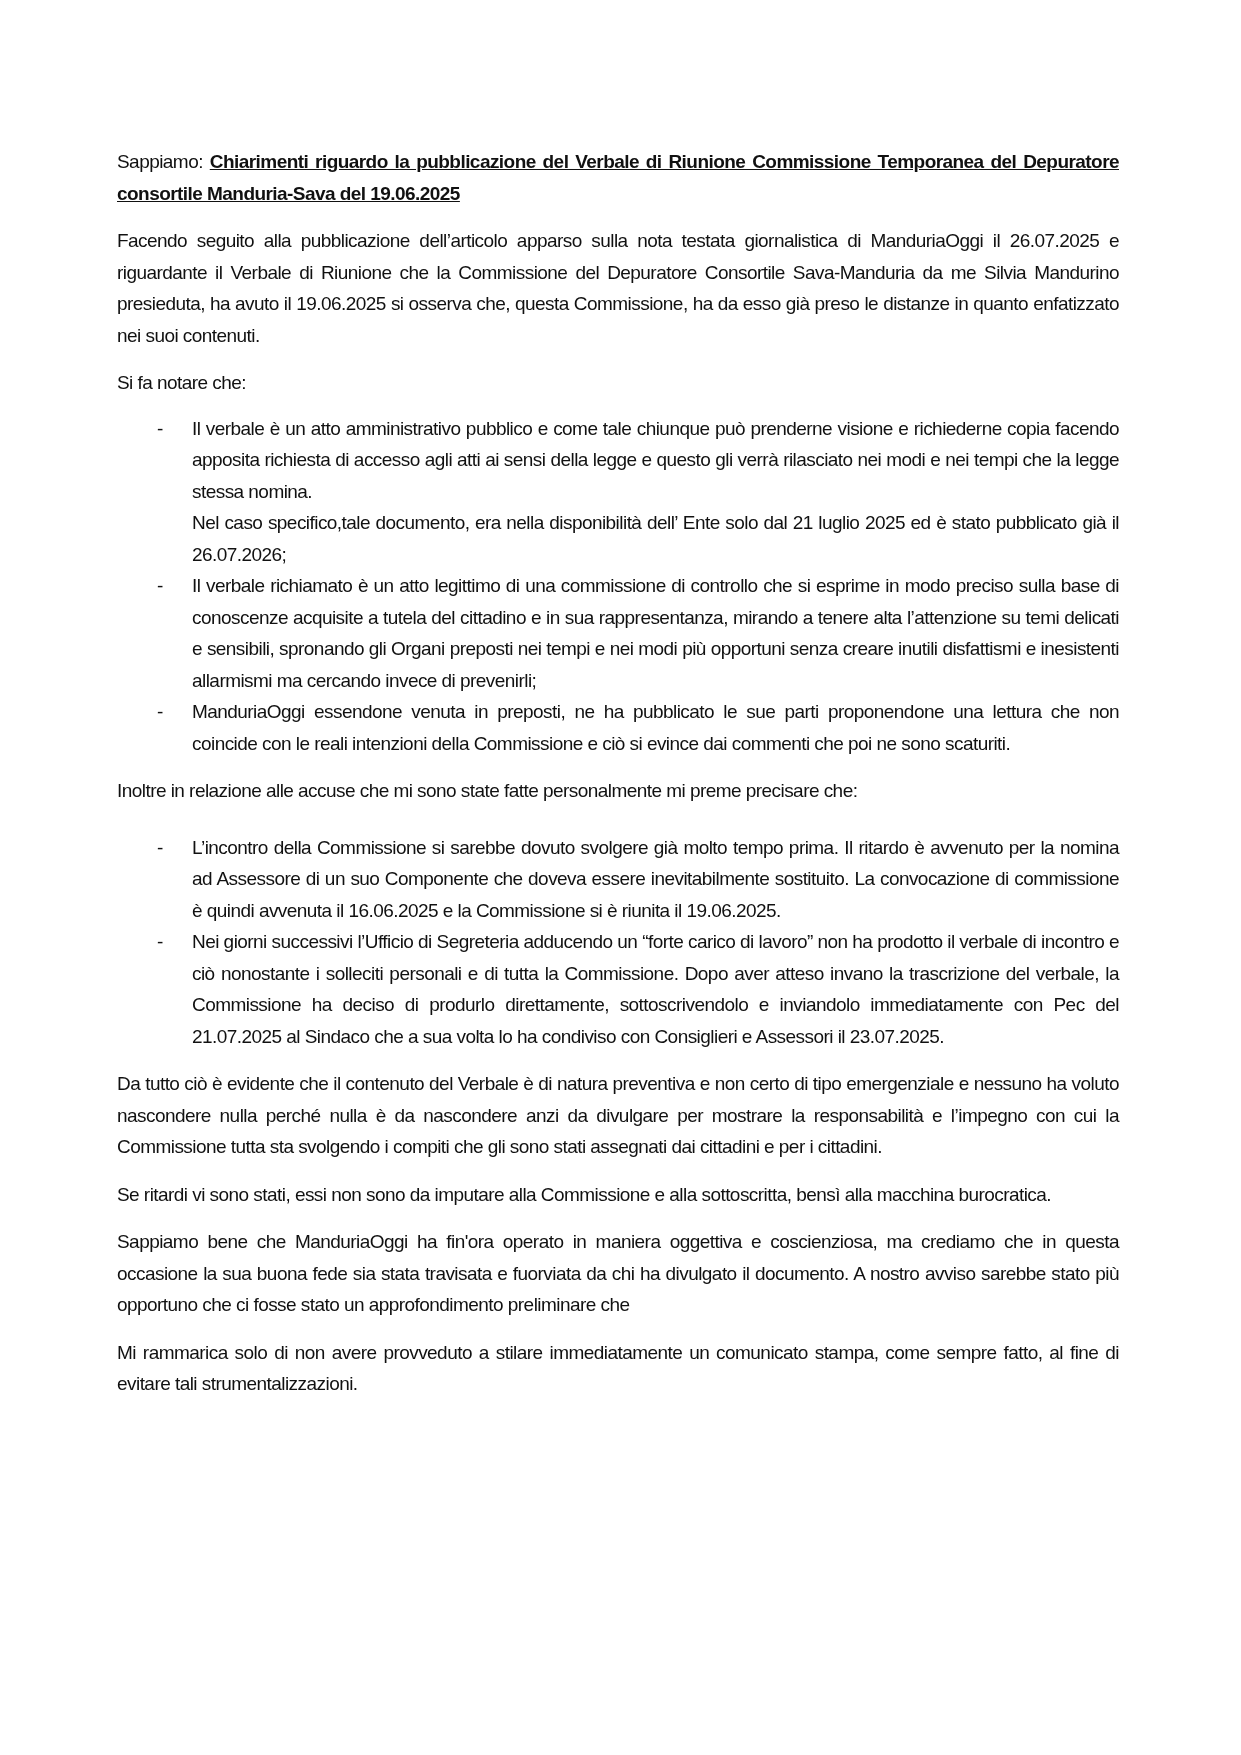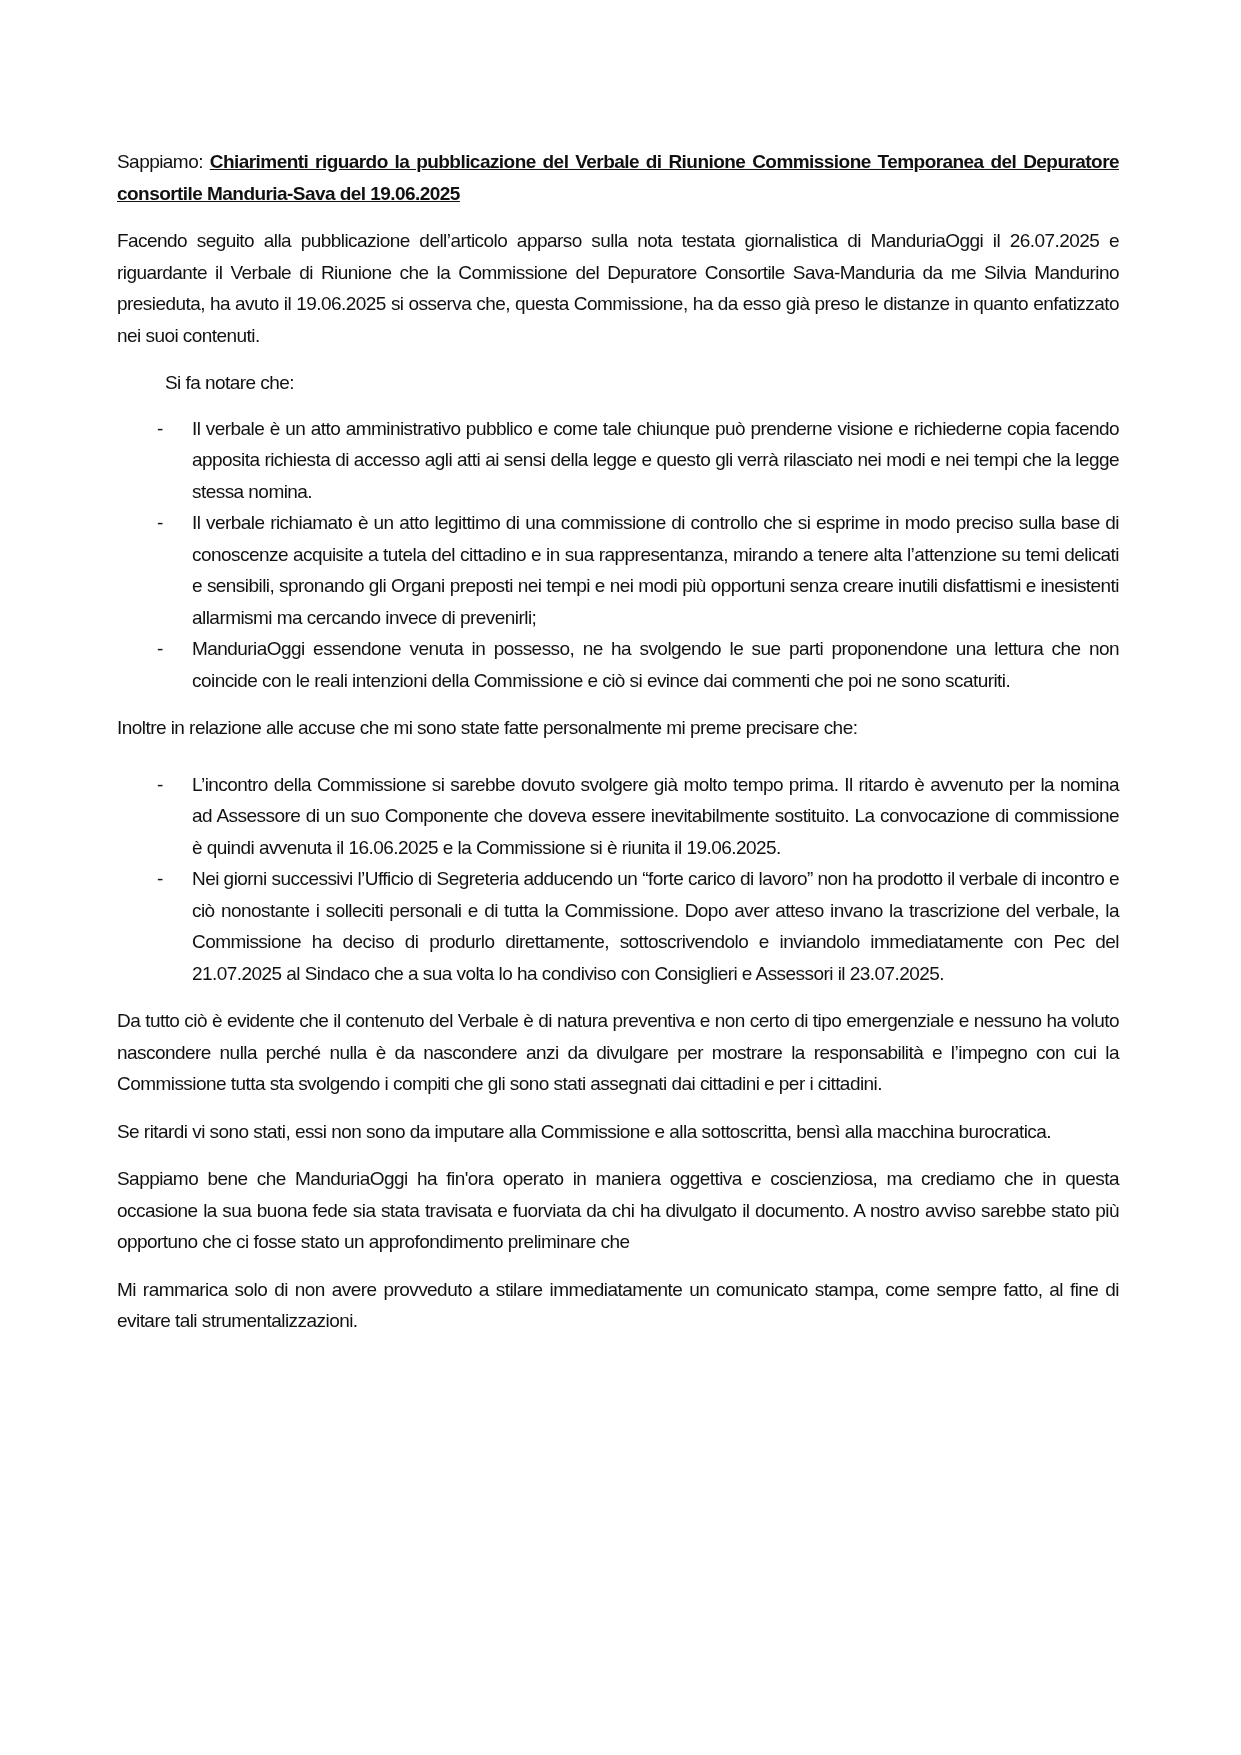--- a/index.html
+++ b/index.html
@@ -24,34 +24,35 @@
 </style>
 </head>
 <body>
 
 <div class="page">
 
   <p class="subject"><span>Sappiamo: </span><span class="bold">Chiarimenti riguardo la pubblicazione del Verbale di Riunione Commissione Temporanea del Depuratore consortile Manduria-Sava del 19.06.2025</span></p>
 
   <p class="para">Facendo seguito alla pubblicazione dell’articolo apparso sulla nota testata giornalistica di ManduriaOggi il 26.07.2025  e riguardante il Verbale di Riunione che la Commissione del Depuratore Consortile Sava-Manduria da me Silvia Mandurino presieduta, ha avuto il 19.06.2025 si osserva che, questa Commissione, ha da esso già preso le distanze in quanto enfatizzato nei suoi contenuti.</p>
 
-  <p class="para" style="margin-bottom:14px;margin-left:48px;">Si fa notare che:</p>
+  <p class="para" style="margin-bottom:14px;">Si fa notare che:</p>
 
   <ul class="list">
     <li>
       <span class="dash">-</span>
       <span class="sub">Il verbale è un atto amministrativo pubblico e come tale chiunque può prenderne visione e richiederne copia facendo apposita richiesta di accesso agli atti ai sensi della legge e questo gli verrà rilasciato nei modi e nei tempi che la legge stessa nomina.</span>
+      <span class="sub">Nel caso specifico,tale documento, era nella disponibilità dell’ Ente solo dal 21 luglio 2025 ed è stato pubblicato  già il 26.07.2026;</span>
     </li>
     <li>
       <span class="dash">-</span>
       <span class="sub">Il verbale richiamato è un atto legittimo di una commissione di controllo che si esprime in modo preciso  sulla base di conoscenze acquisite a tutela del cittadino e in sua rappresentanza, mirando a tenere alta l’attenzione su temi delicati e sensibili, spronando gli Organi preposti nei tempi e nei modi più opportuni senza creare inutili disfattismi e inesistenti allarmismi ma cercando invece di prevenirli;</span>
     </li>
     <li>
       <span class="dash">-</span>
-      <span class="sub">ManduriaOggi essendone venuta in possesso, ne  ha svolgendo le sue parti proponendone una lettura che non coincide con le reali intenzioni della Commissione e ciò si evince dai commenti che poi ne sono scaturiti.</span>
+      <span class="sub">ManduriaOggi essendone venuta in preposti, ne  ha pubblicato le sue parti proponendone una lettura che non coincide con le reali intenzioni della Commissione e ciò si evince dai commenti che poi ne sono scaturiti.</span>
     </li>
   </ul>
 
   <p class="para" style="margin-bottom:25px;">Inoltre in relazione alle accuse che mi sono state fatte personalmente mi preme precisare che:</p>
 
   <ul class="list">
     <li>
       <span class="dash">-</span>
       <span class="sub">L’incontro della Commissione si sarebbe dovuto svolgere  già molto tempo prima.  Il ritardo è avvenuto per la nomina ad Assessore di un suo Componente che doveva essere inevitabilmente sostituito.  La convocazione di commissione è quindi avvenuta  il 16.06.2025 e  la Commissione si è riunita il 19.06.2025.</span>
     </li>

